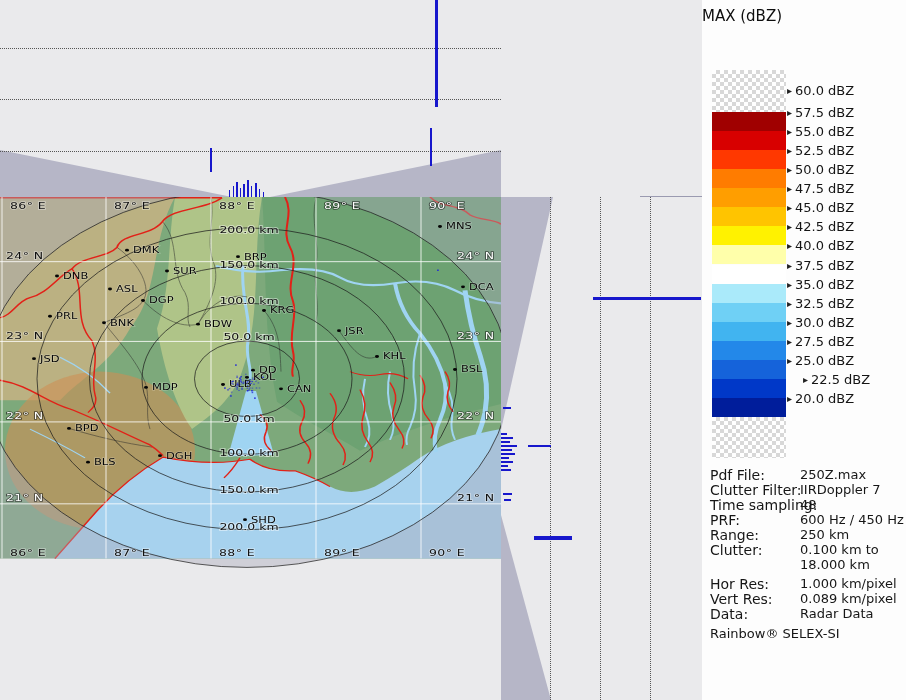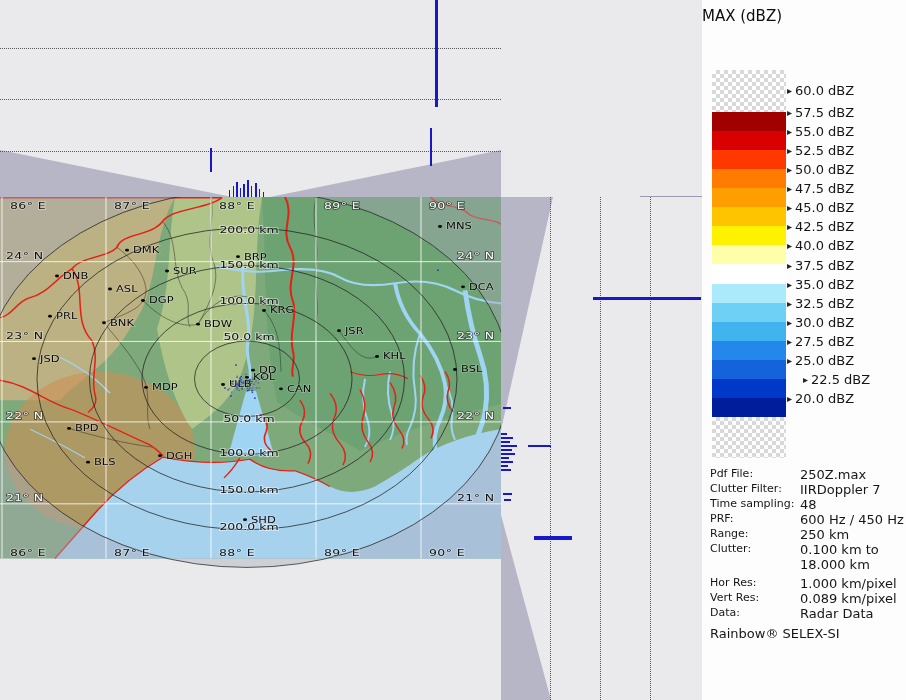--- a/index.html
+++ b/index.html
@@ -21,21 +21,21 @@
                  font-size:15px;line-height:20px;color:#0d0d0d;}
   .legend-band{position:absolute;left:10px;width:74px;}
   .legend-label{position:absolute;left:85px;font-size:13px;height:14px;line-height:14px;
                 color:#151515;white-space:nowrap;}
   .legend-label .arr{font-size:10px;margin-right:3px;vertical-align:1px;color:#222;}
   .checker{background-color:#fff;
     background-image:linear-gradient(45deg,#d8d8d8 25%,transparent 25%,transparent 75%,#d8d8d8 75%),
                      linear-gradient(45deg,#d8d8d8 25%,transparent 25%,transparent 75%,#d8d8d8 75%);
     background-position:0 0,4px 4px;background-size:8px 8px;}
   
-  .meta-label{position:absolute;left:8px;font-size:11px;color:#161616;white-space:nowrap;}
+  .meta-label{position:absolute;left:8px;font-size:14px;color:#161616;white-space:nowrap;}
   .meta-value{position:absolute;left:98px;font-size:13px;color:#161616;white-space:nowrap;}
   #meta-footer{position:absolute;left:8px;font-size:13px;color:#161616;}
   
   text{font-family:"DejaVu Sans","Liberation Sans",sans-serif;}
   .geo-label{font-size:12.5px;letter-spacing:.4px;paint-order:stroke;stroke-width:2px;}
   .ring-label{font-size:12.5px;fill:#101010;paint-order:stroke;stroke:rgba(255,255,255,.45);stroke-width:2.5px;}
   .station-label{font-size:11.5px;fill:#070707;paint-order:stroke;stroke:rgba(255,255,255,.3);stroke-width:1.5px;}
   #rp-topline{position:absolute;left:640px;top:196px;width:62px;height:0;border-top:1px solid #9a9ab0;}
 </style>
 </head>

